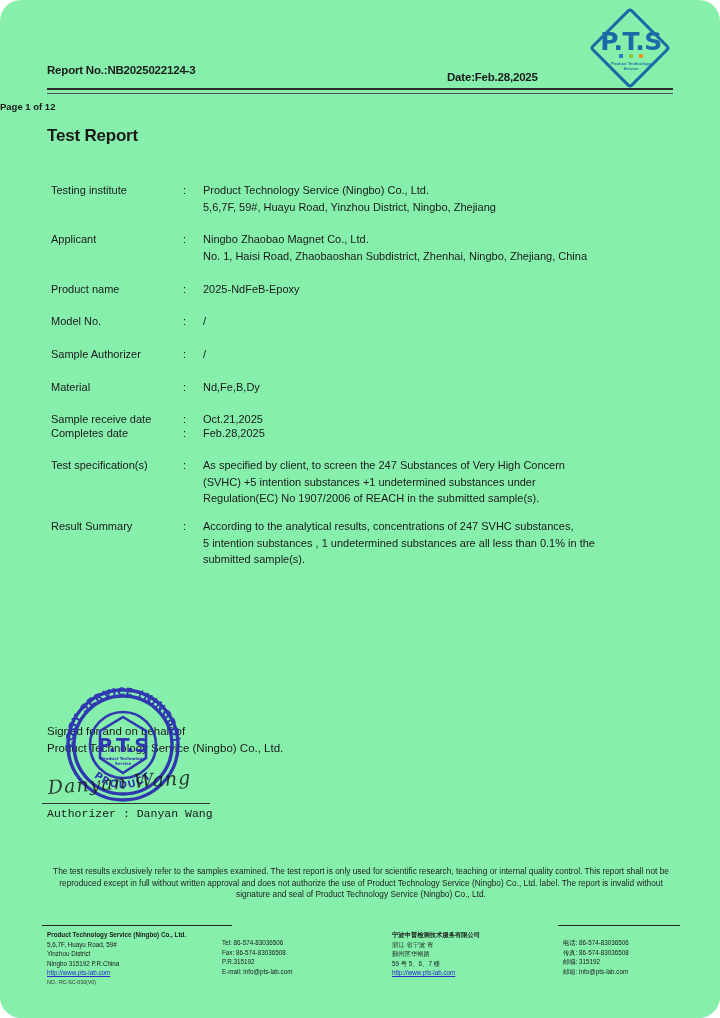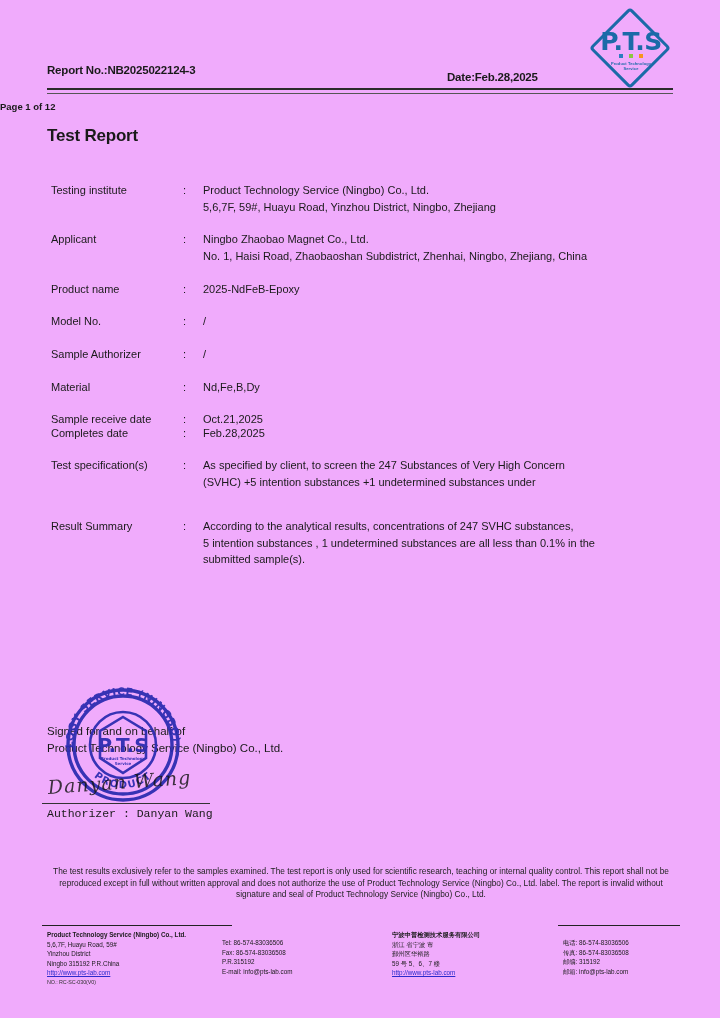--- a/index.html
+++ b/index.html
@@ -11,21 +11,22 @@
     width: 720px;
     height: 1018px;
     position: relative;
     font-family: "Liberation Sans", sans-serif;
     color: #1a1a1a;
     overflow: hidden;
   }
   .page {
     position: absolute;
     inset: 0;
-    background: #f0abfc;
+    background: #86efac;
+    border-radius: 21px;
   }
 
   
   .logo-wrap {
     position: absolute;
     left: 583px;
     top: 14px;
     width: 96px;
     height: 72px;
   }
@@ -349,20 +350,21 @@
         <div>Feb.28,2025</div>
       </span>
     </div>
 
     <div class="row" style="top:457px">
       <span class="lbl">Test specification(s)</span>
       <span class="cl">:</span>
       <span class="val">
         <div>As specified by client, to screen the 247 Substances  of Very High Concern</div>
         <div>(SVHC) +5 intention substances +1  undetermined substances under</div>
+        <div>Regulation(EC) No 1907/2006 of REACH in the submitted sample(s).</div>
       </span>
     </div>
 
     <div class="row" style="top:518px">
       <span class="lbl">Result Summary</span>
       <span class="cl">:</span>
       <span class="val">
         <div>According to the analytical results, concentrations of 247 SVHC substances,</div>
         <div>5 intention substances , 1 undetermined substances are all less than 0.1% in the</div>
         <div>submitted sample(s).</div>

